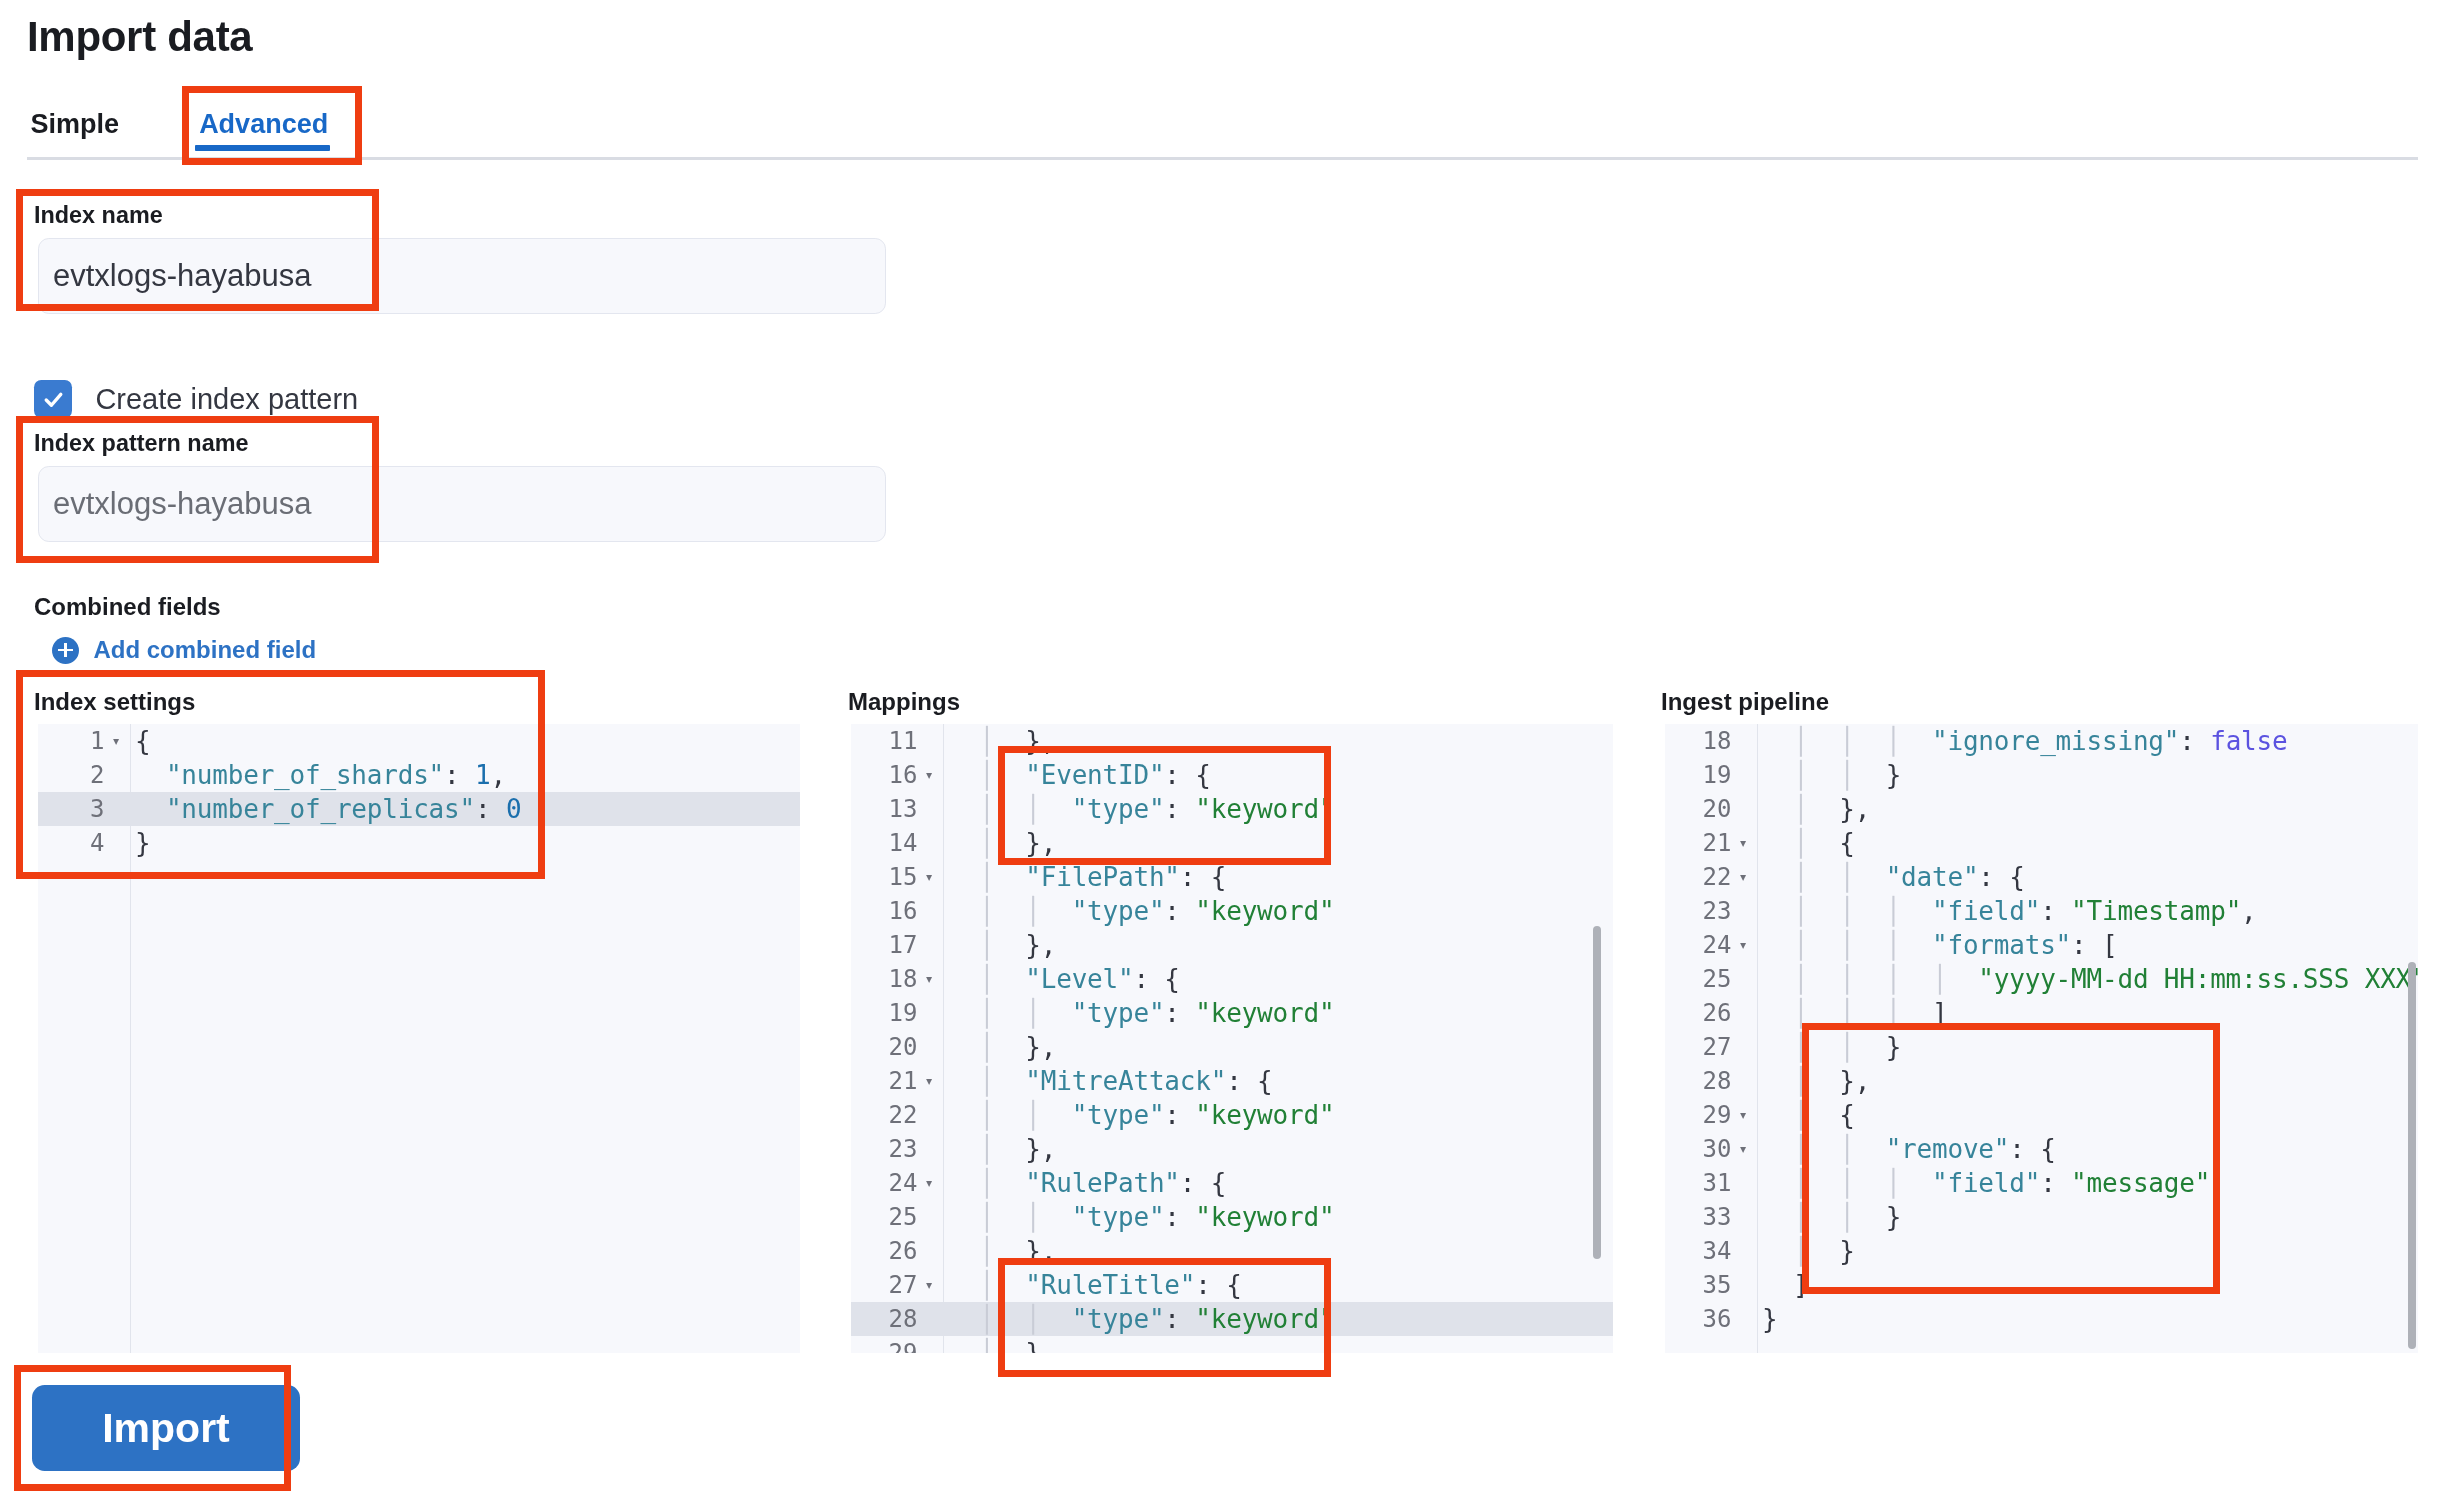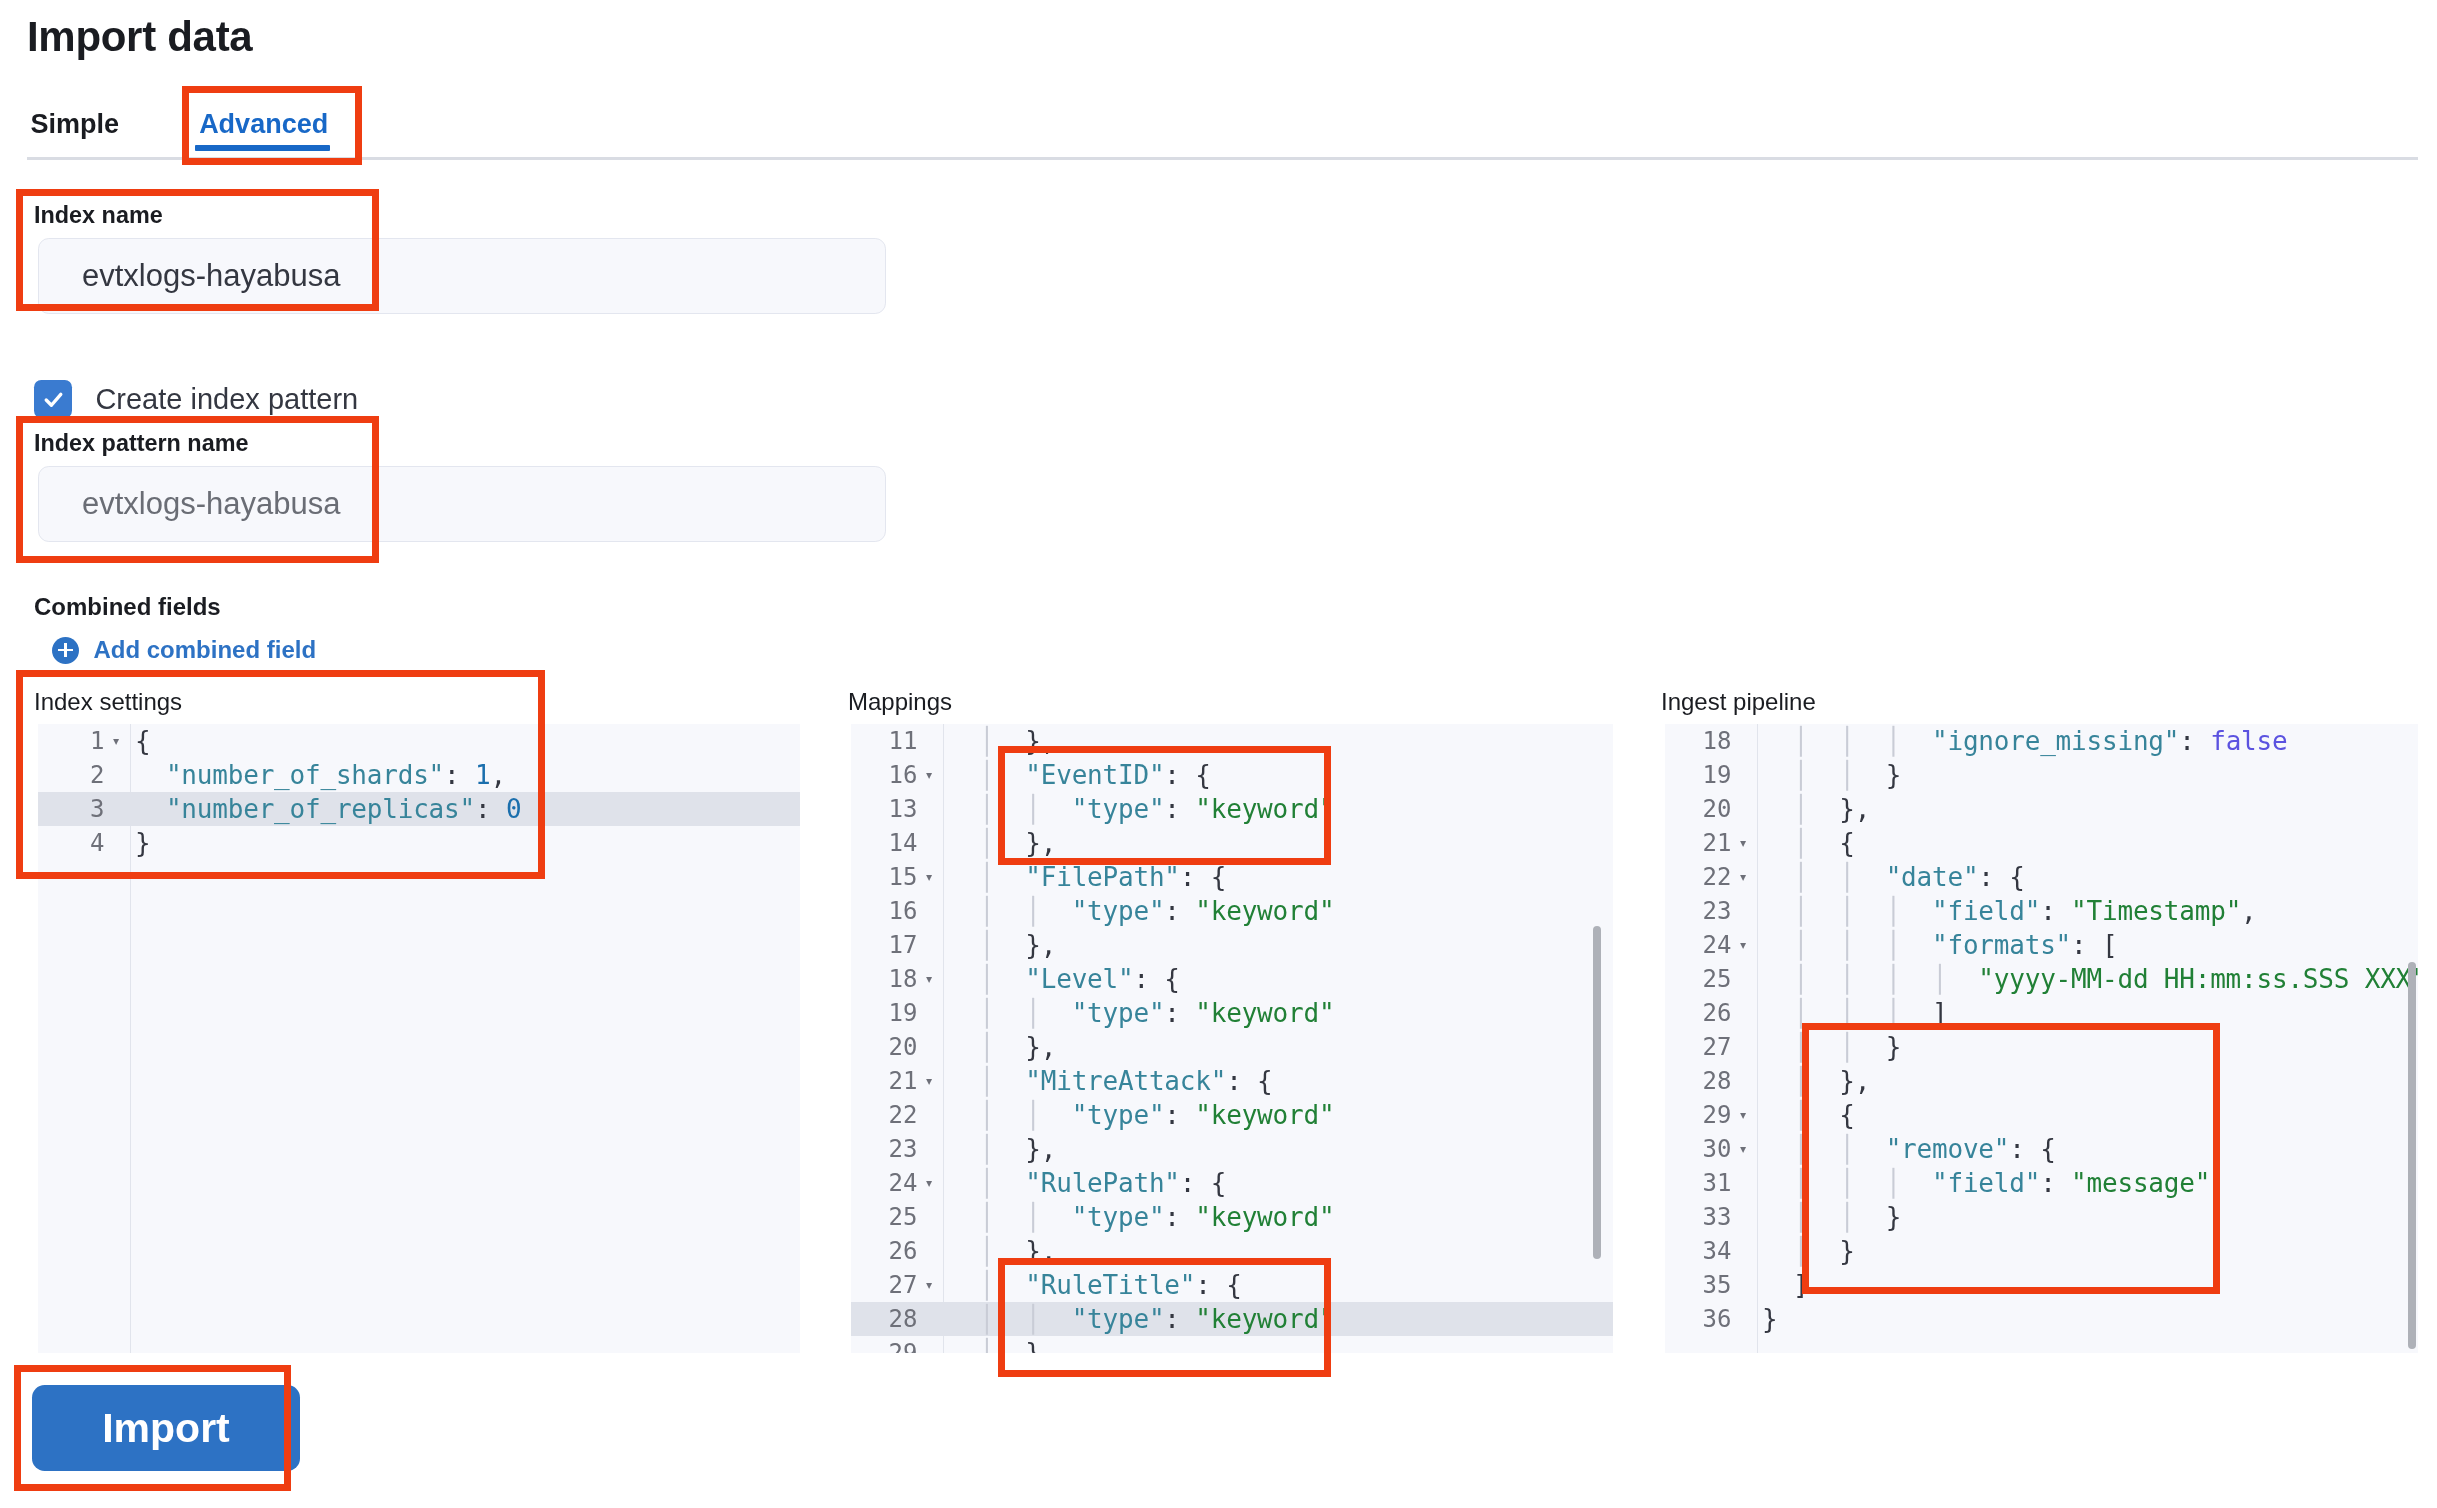--- a/index.html
+++ b/index.html
@@ -69,21 +69,21 @@
   }
   .text-input {
     position: absolute;
     background: #f7f8fc;
     border: 0.9px solid #e3e6ef;
     border-radius: 10.8px;
     font-size: 31px;
     color: #343741;
     display: flex;
     align-items: center;
-    padding-left: 43px;
+    padding-left: 14px;
   }
   .text-input.placeholder-style { color: #6a6d75; }
 
   
   .cb-row {
     position: absolute;
     left: 34px; top: 380px;
     display: flex; align-items: center;
     cursor: pointer;
   }
@@ -132,21 +132,21 @@
     font-size: 24px;
     font-weight: bold;
     color: #2d72c4;
     white-space: nowrap;
   }
 
   
   .panel-title {
     position: absolute;
     font-size: 24px;
-    font-weight: normal;
+    font-weight: bold;
     color: #1a1c21;
   }
   .editor {
     position: absolute;
     background: #f7f8fc;
     overflow: hidden;
     font-family: "DejaVu Sans Mono", monospace;
   }
   .editor-inner {
     position: relative;

